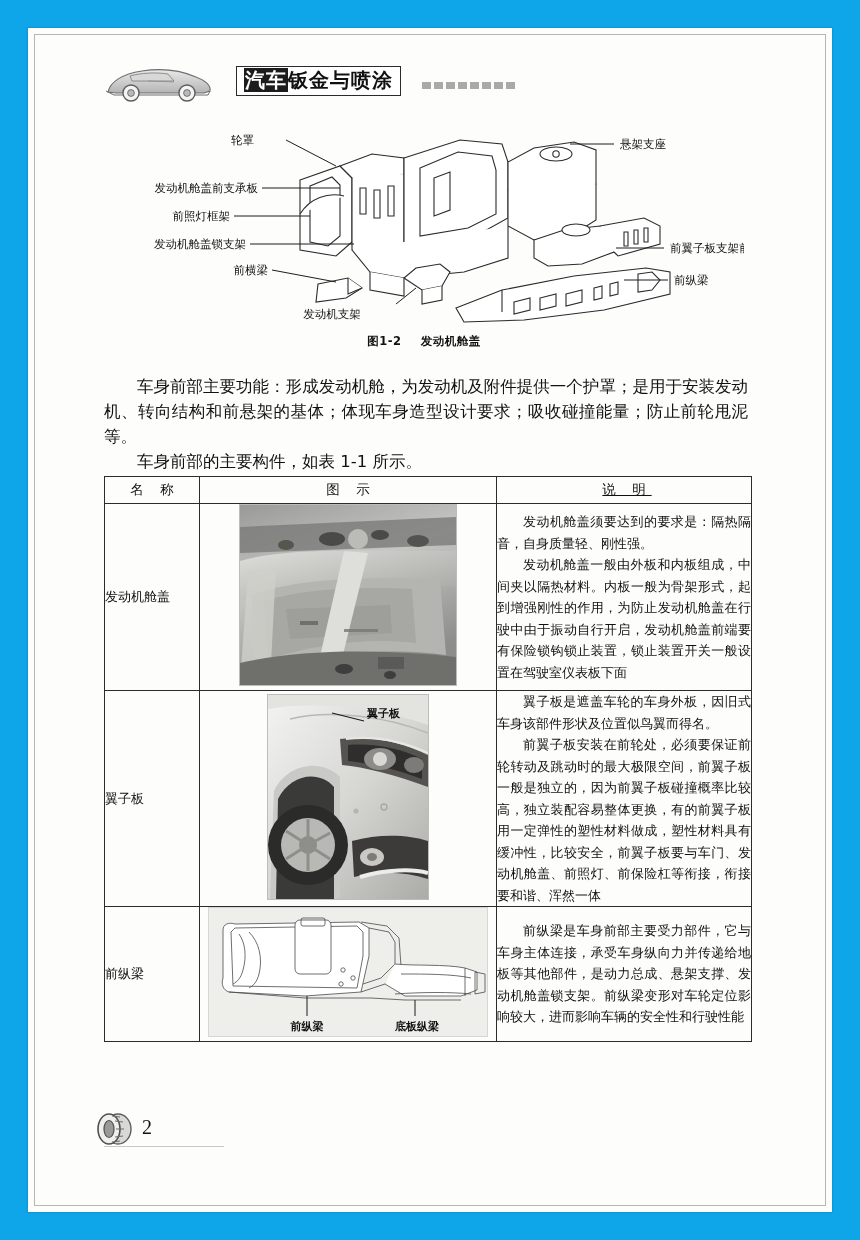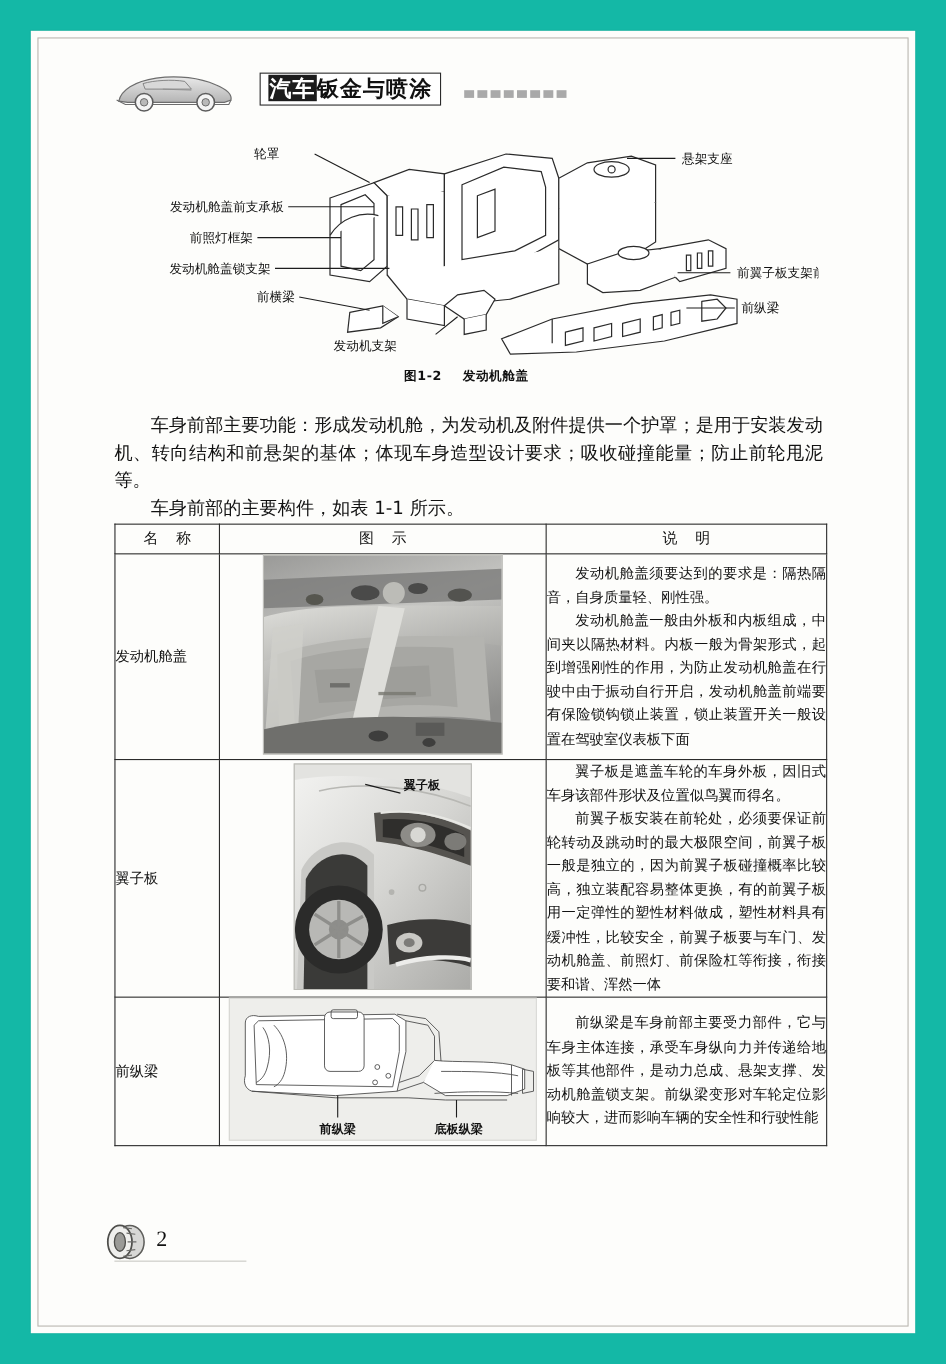--- a/index.html
+++ b/index.html
@@ -7,21 +7,21 @@
     padding: 0;
     background: #ffffff;
   }
   body {
     font-family: "DejaVu Sans", "Liberation Sans", sans-serif;
   }
   .page {
     position: relative;
     width: 860px;
     height: 1240px;
-    background: #14b8a6;
+    background: #0ea5e9;
     overflow: hidden;
   }
   .paper {
     position: absolute;
     left: 28px;
     top: 28px;
     width: 804px;
     height: 1184px;
     background: #fdfdfb;
     box-shadow: 0 0 2px rgba(0,0,0,0.25);
@@ -162,21 +162,21 @@
   .ctable thead th {
     height: 26px;
     font-size: 13.5px;
     font-weight: normal;
     color: #111;
     letter-spacing: 6px;
     text-indent: 6px;
   }
   .col-name  { width: 94px; }
   .col-img   { width: 296px; }
-  .col-desc  { width: 254px; }
+  .col-desc  { width: 254px; text-decoration: underline; }
 
   .cell-name {
     text-align: left;
     font-size: 13px;
     color: #111;
   }
   .cell-img {
     text-align: center;
     padding: 10px 4px;
   }

